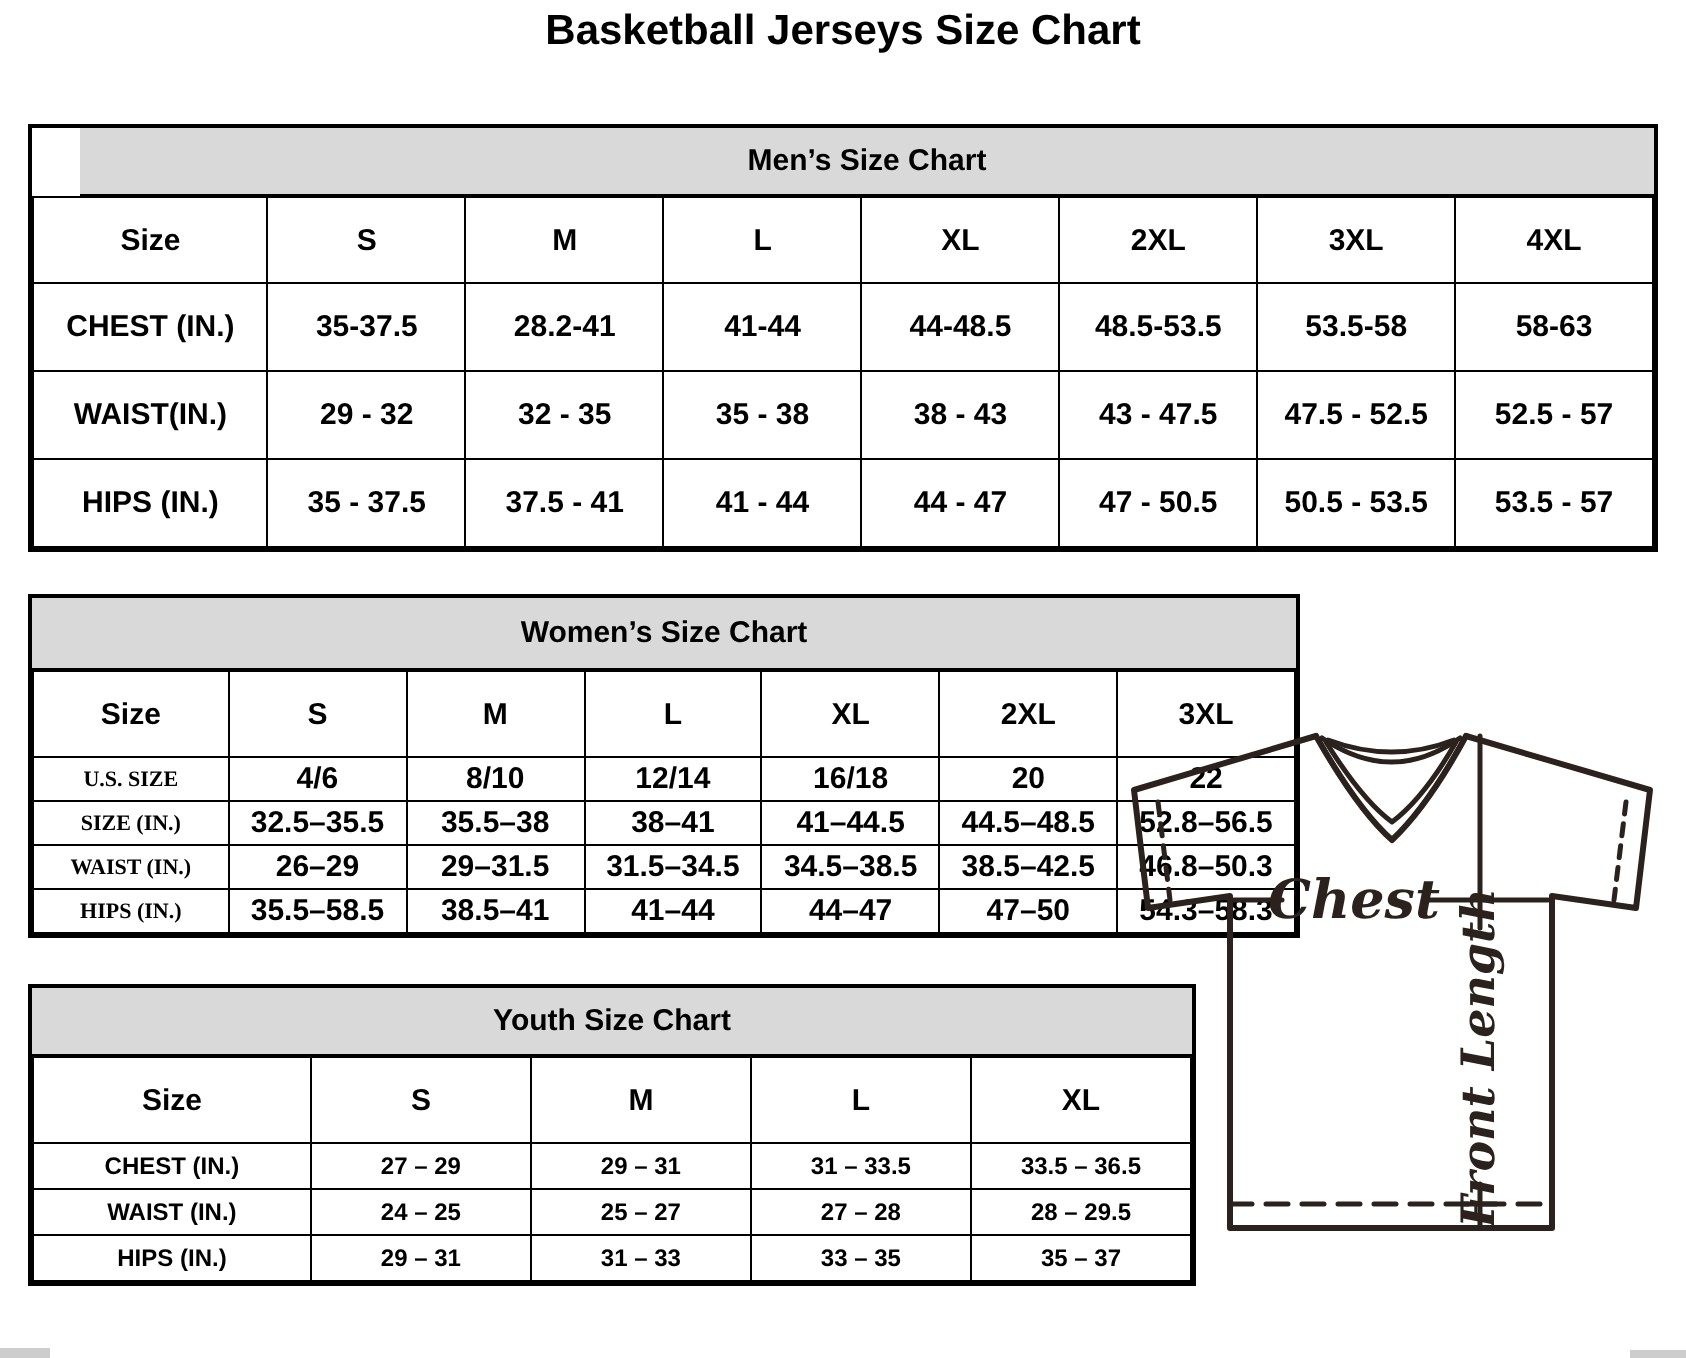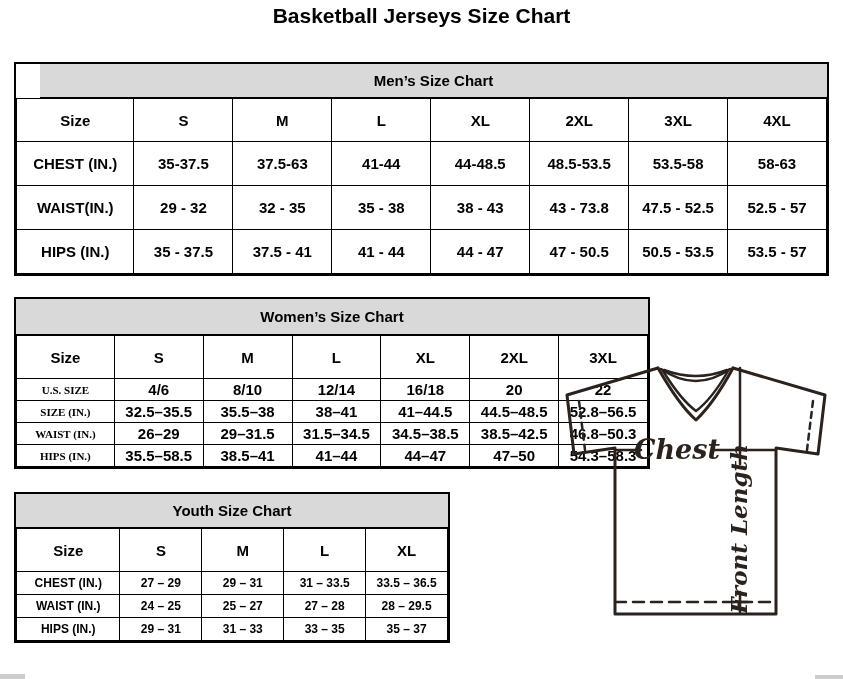--- a/index.html
+++ b/index.html
@@ -64,34 +64,34 @@
         <th>M</th>
         <th>L</th>
         <th>XL</th>
         <th>2XL</th>
         <th>3XL</th>
         <th>4XL</th>
       </tr>
       <tr>
         <td class="lbl">CHEST (IN.)</td>
         <td>35-37.5</td>
-        <td>37.5-63</td>
+        <td>28.2-41</td>
         <td>41-44</td>
         <td>44-48.5</td>
         <td>48.5-53.5</td>
         <td>53.5-58</td>
         <td>58-63</td>
       </tr>
       <tr>
         <td class="lbl">WAIST(IN.)</td>
         <td>29 - 32</td>
         <td>32 - 35</td>
         <td>35 - 38</td>
         <td>38 - 43</td>
-        <td>43 - 73.8</td>
+        <td>43 - 47.5</td>
         <td>47.5 - 52.5</td>
         <td>52.5 - 57</td>
       </tr>
       <tr>
         <td class="lbl">HIPS (IN.)</td>
         <td>35 - 37.5</td>
         <td>37.5 - 41</td>
         <td>41 - 44</td>
         <td>44 - 47</td>
         <td>47 - 50.5</td>
@@ -157,21 +157,21 @@
         <td>38.5–41</td>
         <td>41–44</td>
         <td>44–47</td>
         <td>47–50</td>
         <td>54.3–58.3</td>
       </tr>
     </tbody>
       </table>
   </div>
 
-  <div class="tbl youth" style="left:14px;top:492px;width:436px;">
+  <div class="tbl youth" style="left:14px;top:492px;width:584px;">
     <div class="tbl-caption">Youth Size Chart</div>
     <table>
       <colgroup>
           <col style="width:24%">
           <col>
           <col>
           <col>
           <col>
         </colgroup>
       <tbody>

